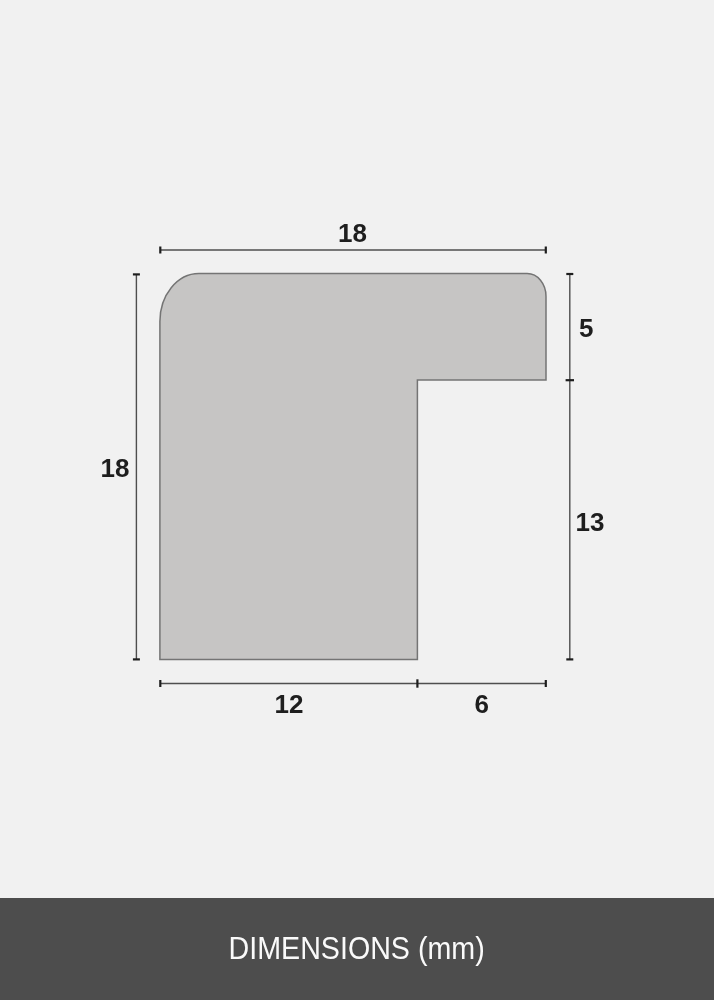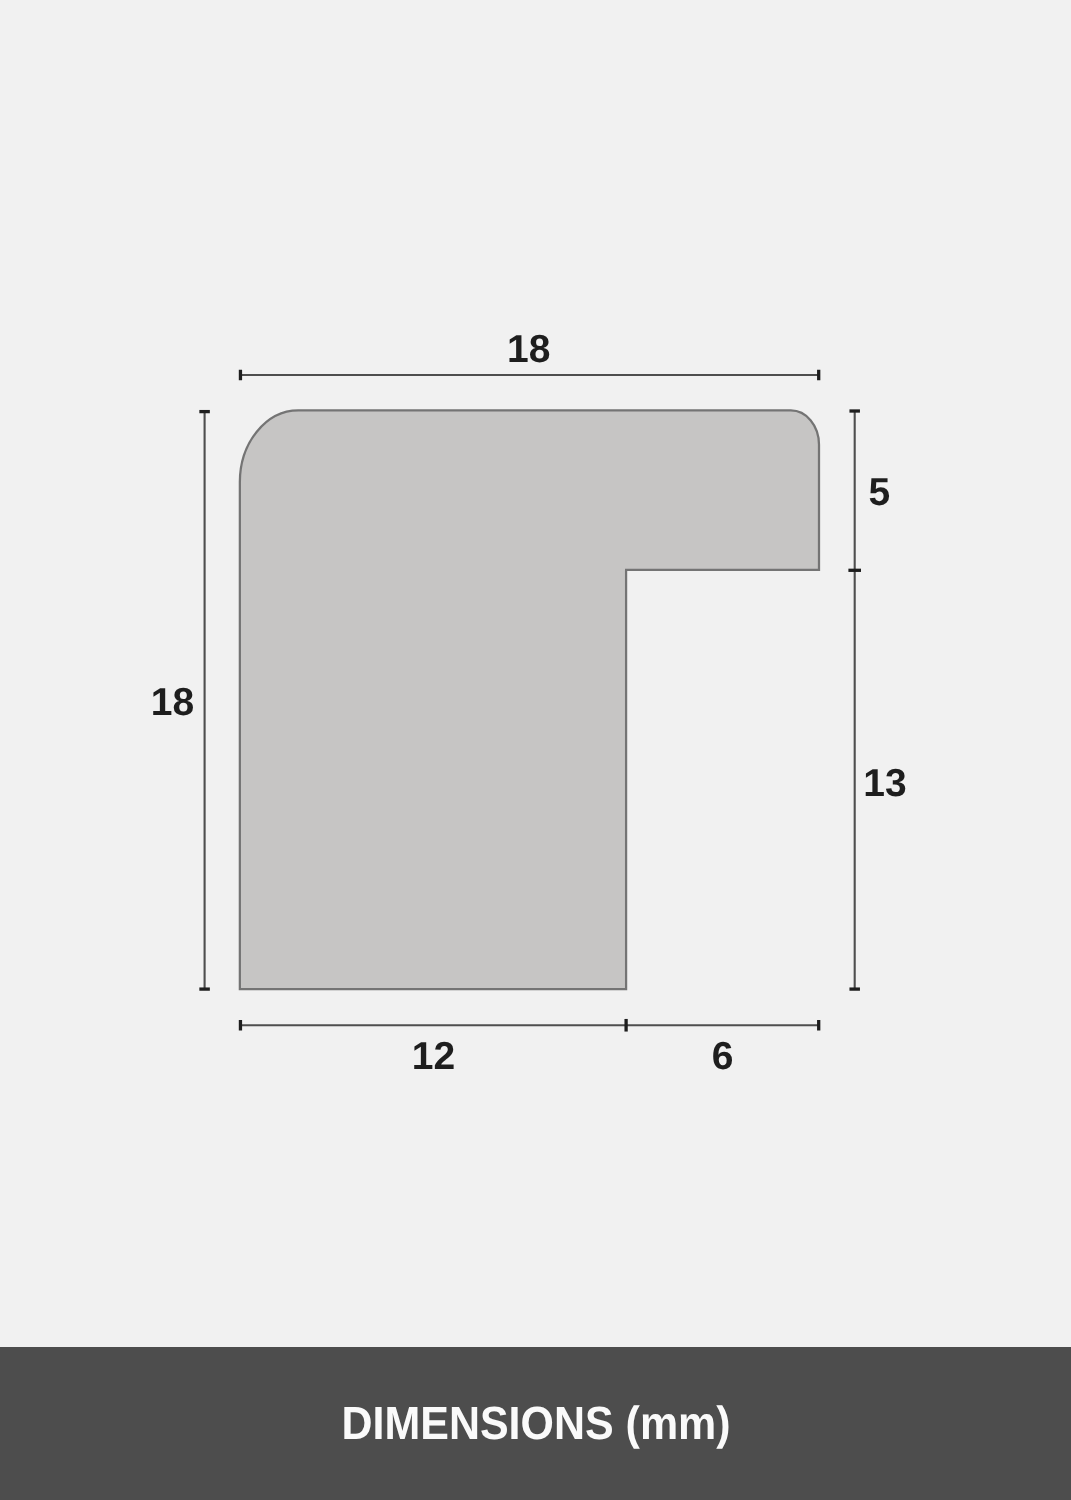--- a/index.html
+++ b/index.html
@@ -1,21 +1,21 @@
 <!DOCTYPE html>
 <html><head>
 <meta charset="utf-8">
 <style>
   html,body{margin:0;padding:0;}
   body{width:714px;height:1000px;background:#f1f1f1;font-family:"Liberation Sans",sans-serif;overflow:hidden;}
   svg{display:block;}
   .num{font-family:"Liberation Sans",sans-serif;font-weight:bold;font-size:26px;fill:#1e1e1e;}
   
   #bar{position:absolute;left:0;top:898px;width:714px;height:102px;background:#4d4d4d;
-       display:flex;align-items:center;justify-content:center;font-weight:bold;}
+       display:flex;align-items:center;justify-content:center;}
   #bar span{color:#fafafa;font-size:31px;letter-spacing:0;font-family:"Liberation Sans",sans-serif;display:inline-block;transform:scaleX(0.924);}
 </style>
 </head>
 <body>
 
 <svg width="714" height="1000" viewBox="0 0 714 1000">
 
   <path d="M159.9 659.4 L159.9 322 A39 48 0 0 1 198.9 273.6 L527.2 273.6 A18.8 22.8 0 0 1 546 296.4 L546 379.9 L417.4 379.9 L417.4 659.4 Z" fill="#c6c5c4" stroke="#747474" stroke-width="1.5"></path>
 
   <g stroke="#4e4e4e" stroke-width="1.4">

